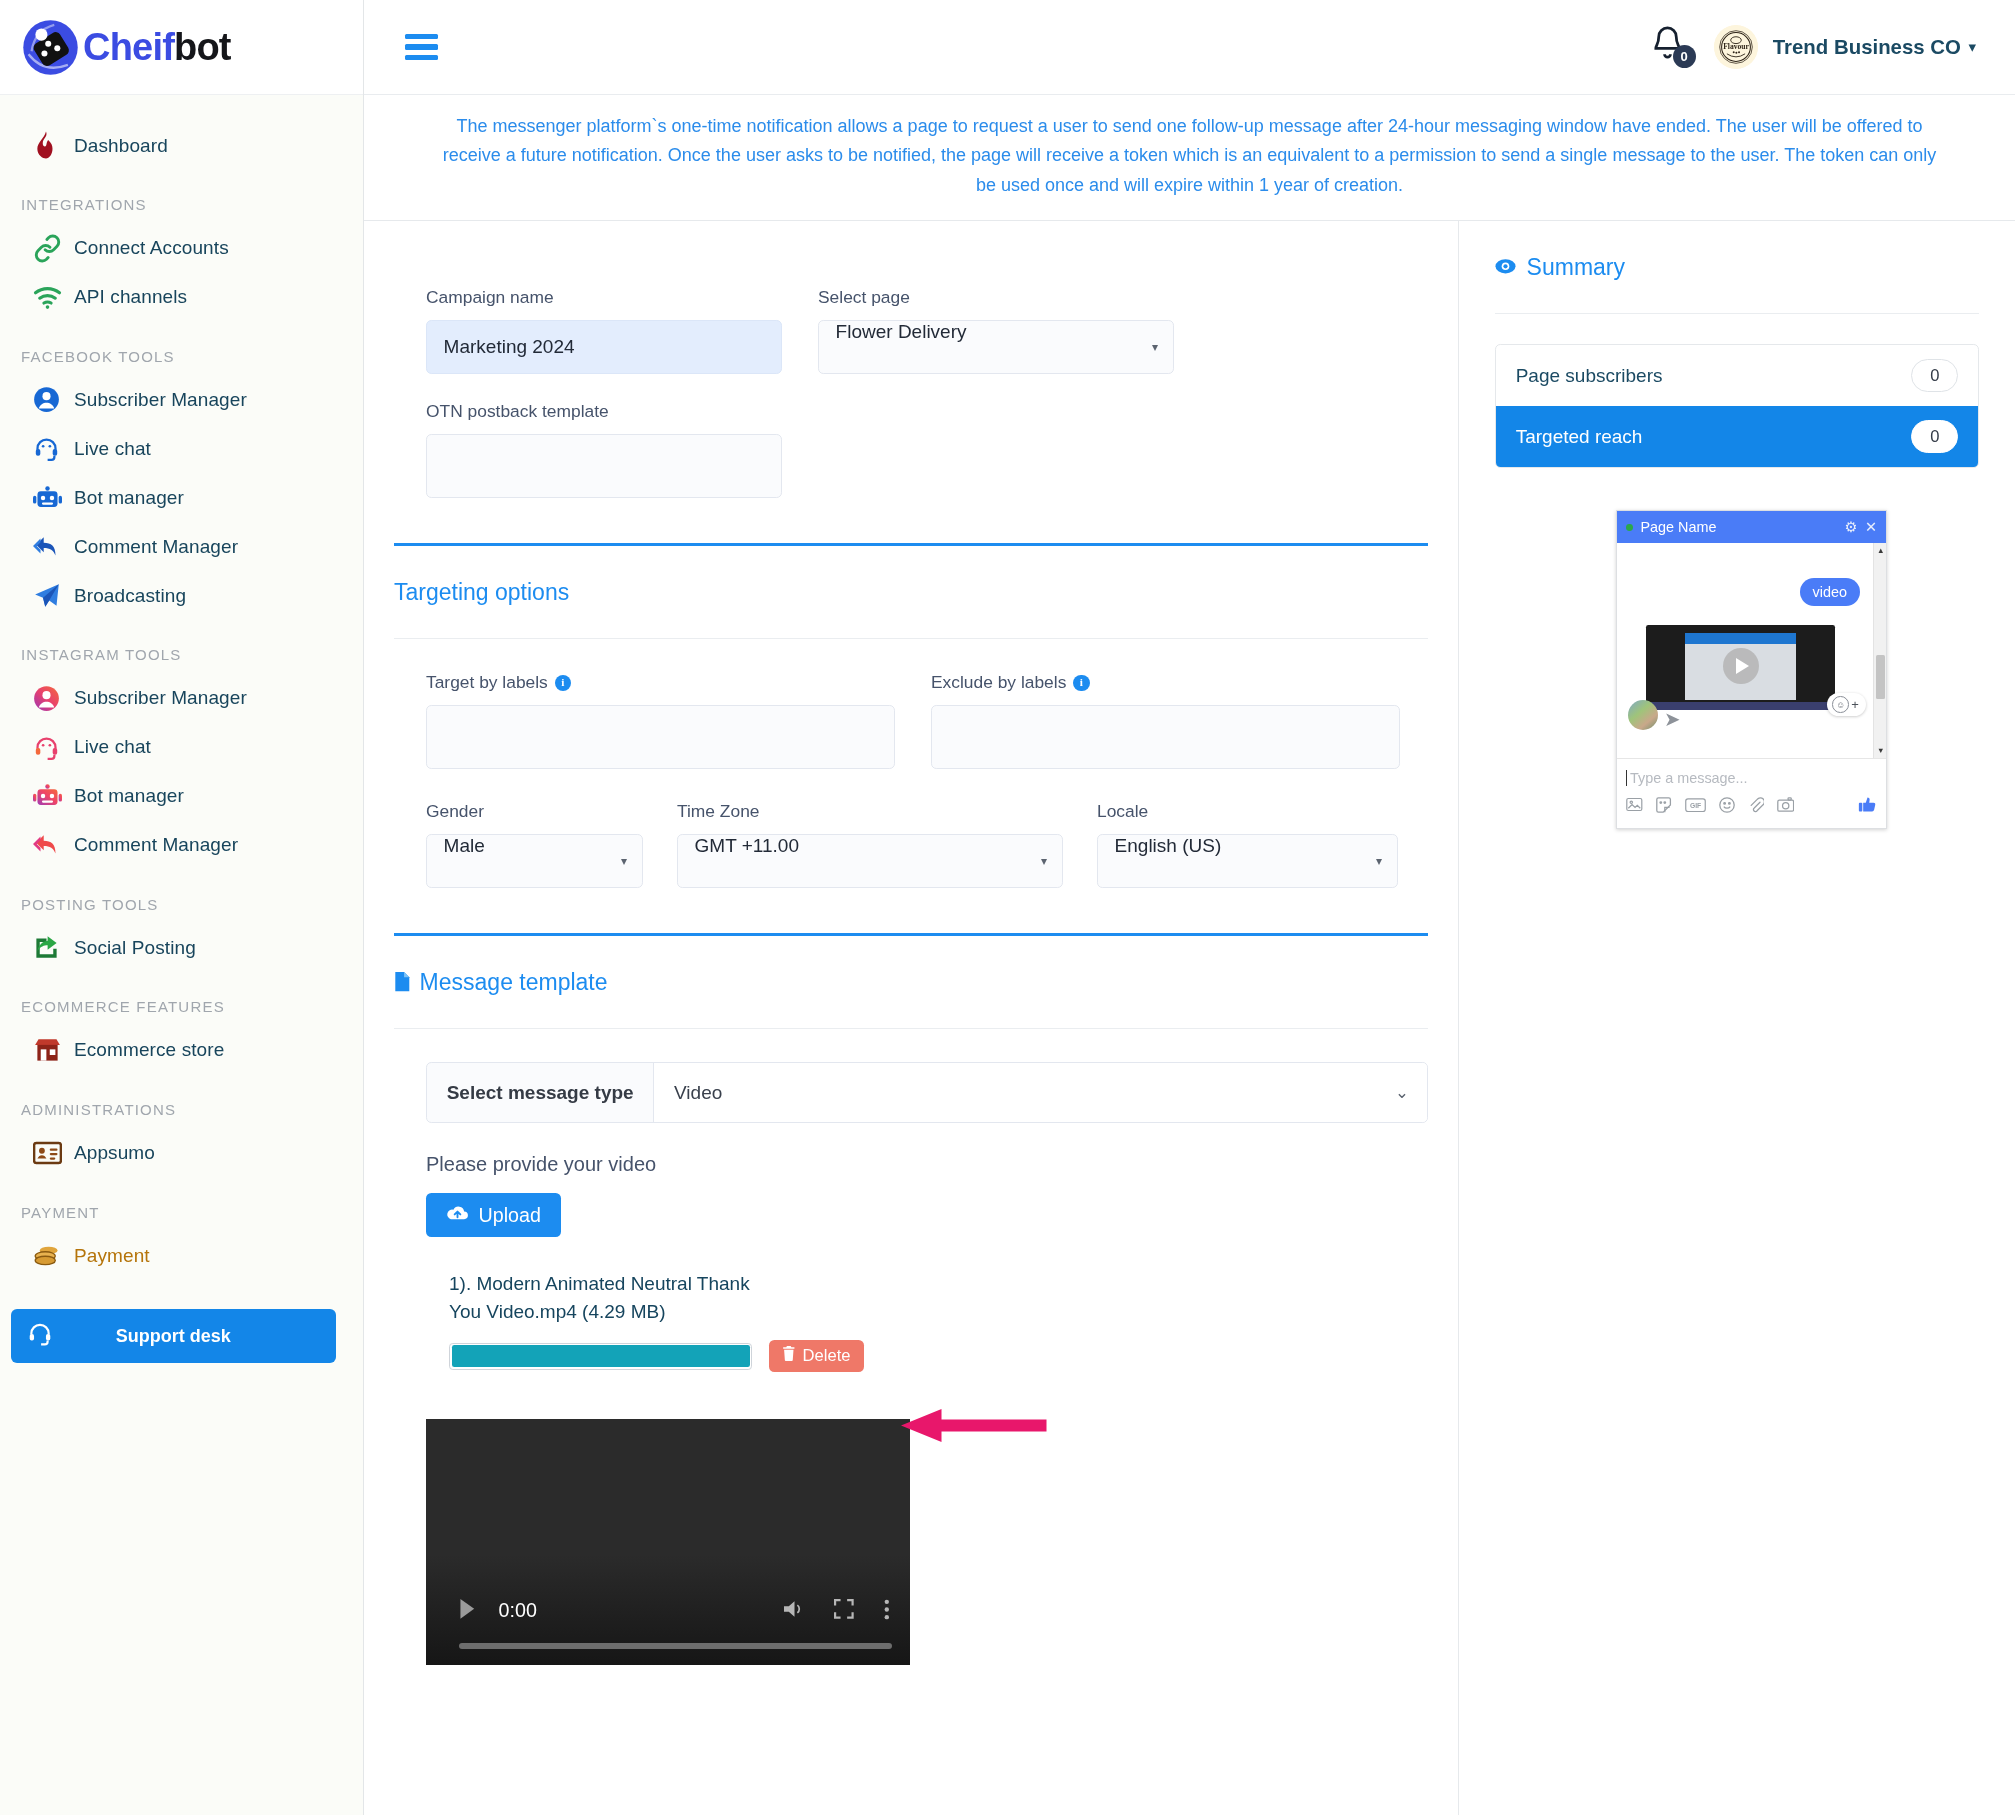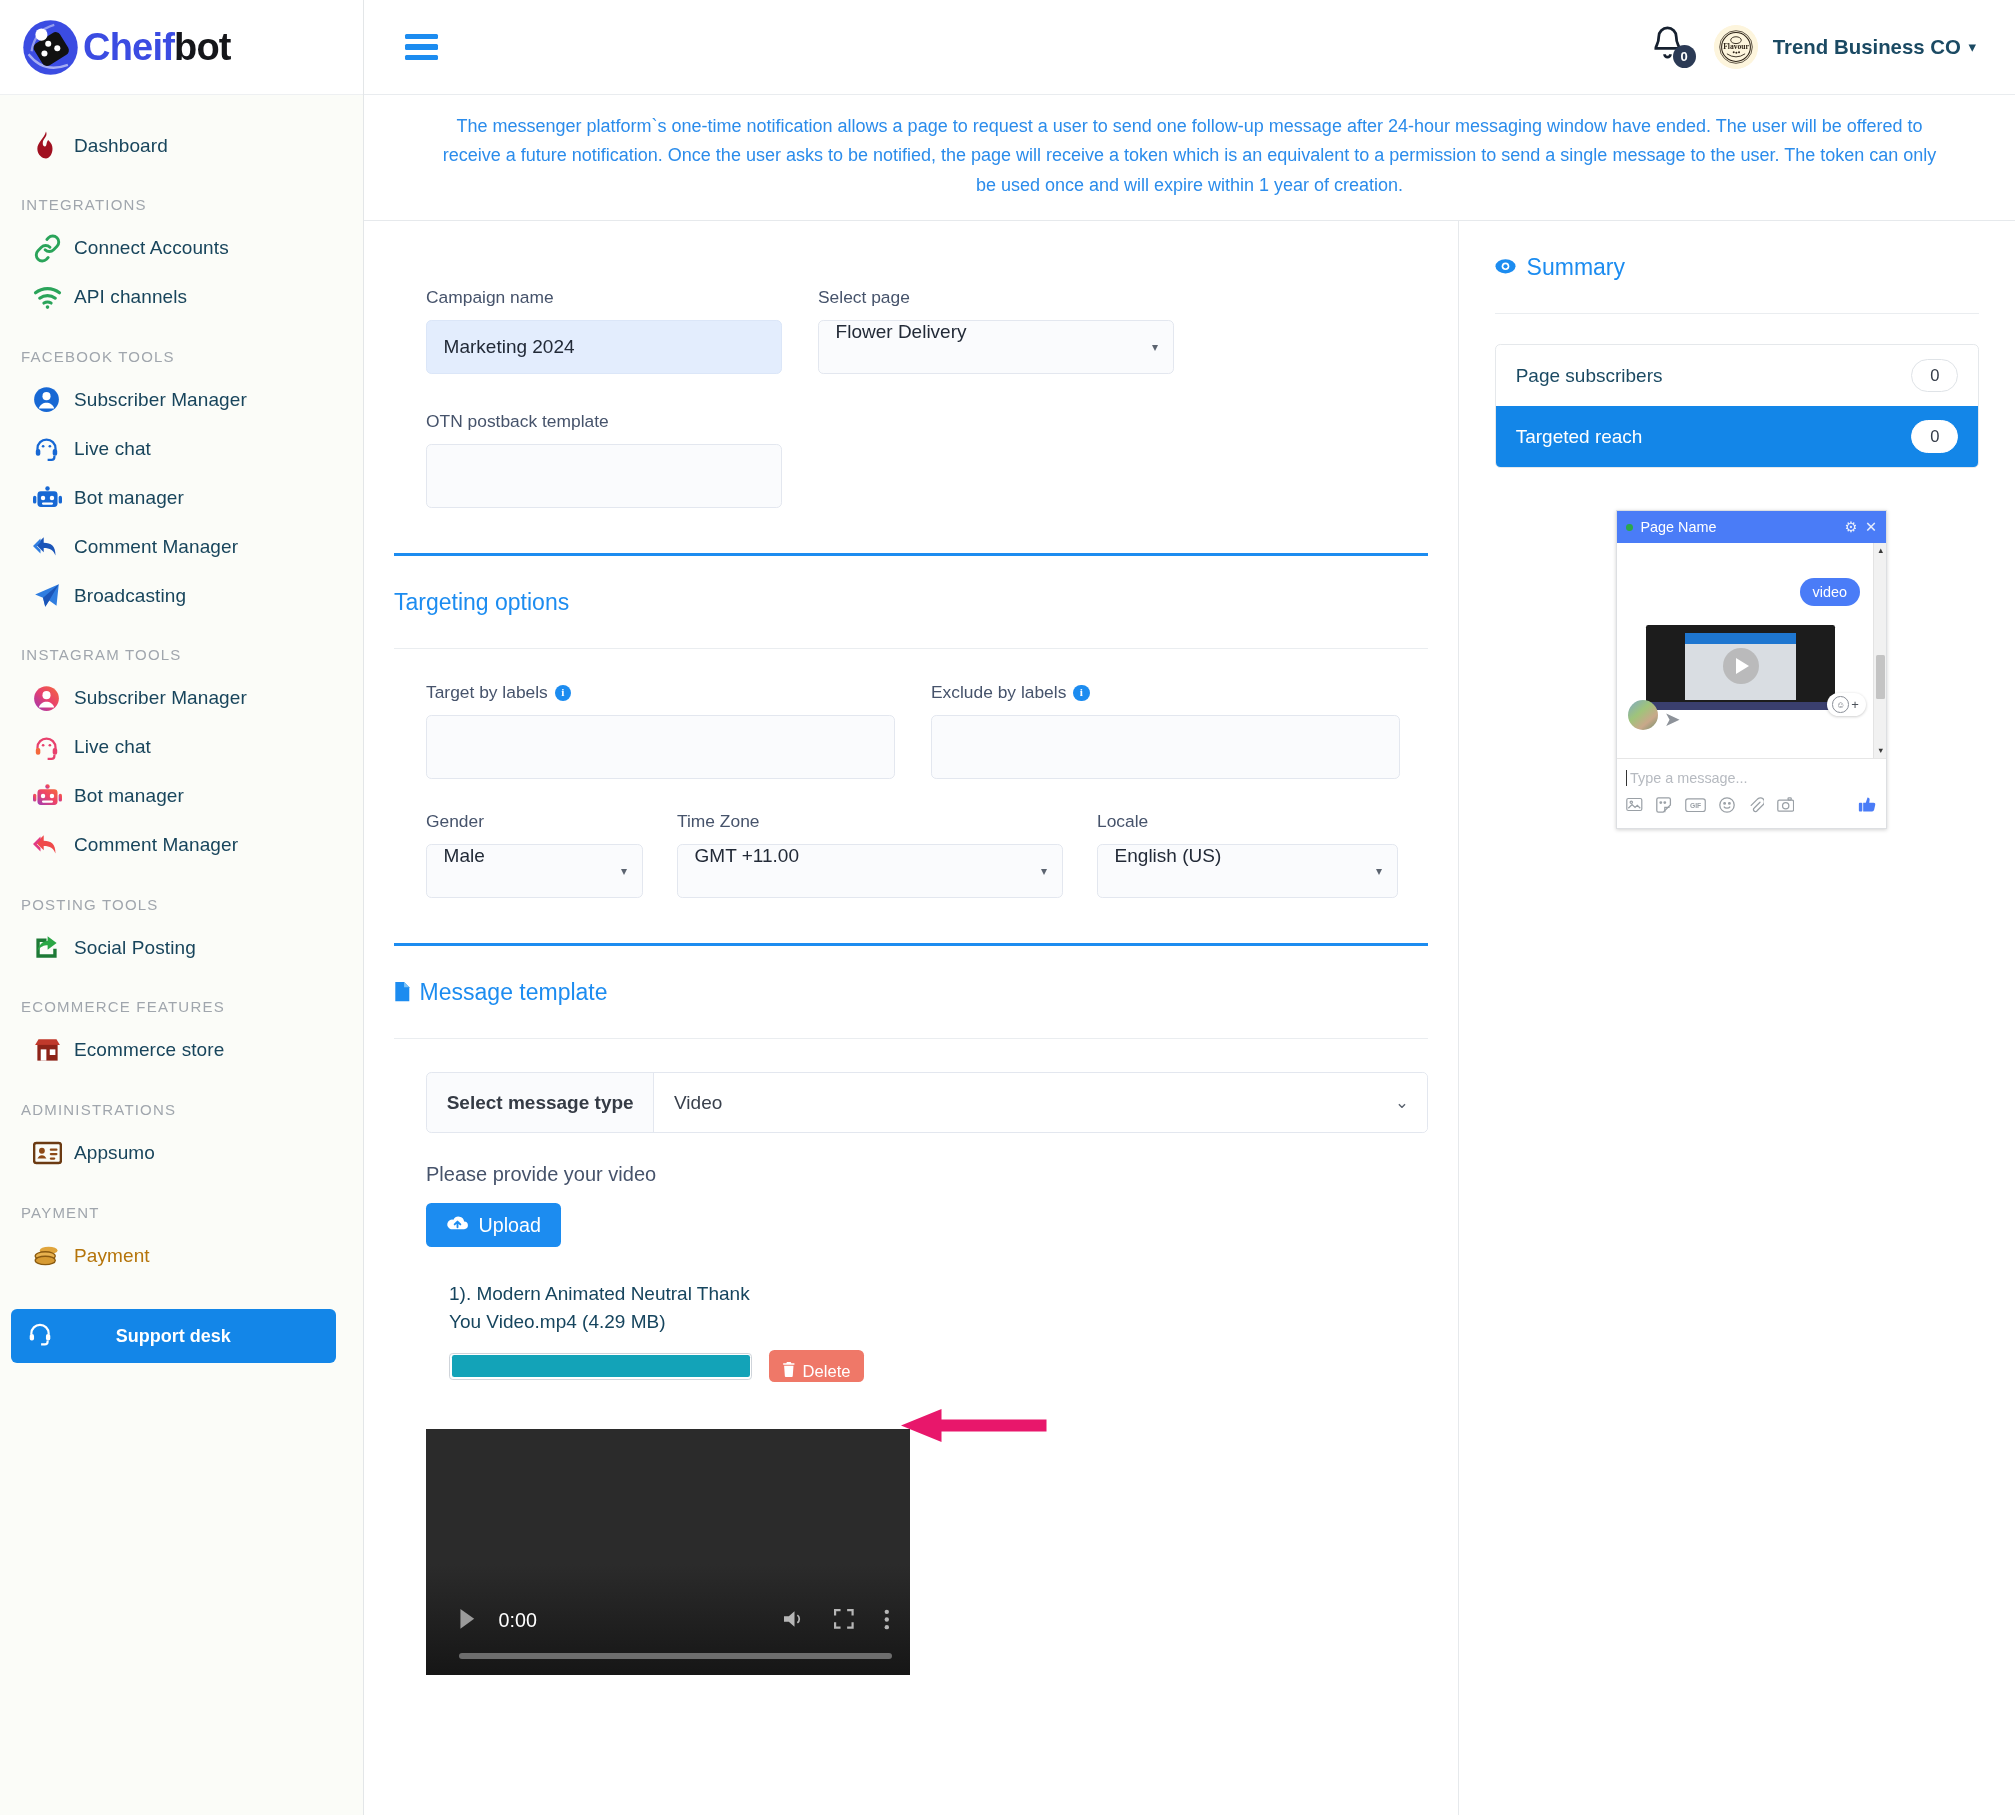--- a/index.html
+++ b/index.html
@@ -168,21 +168,21 @@
   .file-name { font-size: 19px; color: #16455e; line-height: 1.45; max-width: 325px; }
   .progress-row { display: flex; align-items: center; gap: 16.6px; margin-top: 15px; }
   .progress-outer {
     width: 303px; height: 27px; border: 0.8px solid #cfd4da;
     border-radius: 3.8px; background: #fff; padding: 1.5px;
   }
   .progress-inner { height: 100%; width: 100%; background: #13a3b8; border-radius: 2.3px; }
   .del-btn {
     background: #ef7868; color: #fff; border: none; border-radius: 5.3px;
     height: 32px; padding: 0 13.6px; font-size: 16.6px; cursor: pointer;
-    display: inline-flex; align-items: flex-end; gap: 6.8px;
+    display: inline-flex; align-items: center; gap: 6.8px;
     font-family: "Liberation Sans", sans-serif;
   }
   .pointer-arrow { position: absolute; left: 896px; top: 1403px; }
 
   .videobox {
     width: 484px; height: 246px; margin-top: 47px;
     background: linear-gradient(180deg,#2b2b2b 0%,#2b2b2b 55%,#161616 100%);
     position: relative;
   }
   .vb-controls { position: absolute; left: 12px; right: 0; bottom: 0; height: 83px; }
@@ -572,21 +572,21 @@
                 <div class="inp filled">Marketing 2024</div>
               </div>
               <div class="field" style="width:356px">
                 <span class="f-label">Select page</span>
                 <div class="sel">
                   <span>Flower Delivery</span>
                   <span class="arw">▾</span>
                 </div>
               </div>
             </div>
-            <div class="row" style="margin-top:37px">
+            <div class="row" style="margin-top:27px">
               <div class="field" style="width:356px">
                 <span class="f-label">OTN postback template</span>
                 <div class="inp tall"></div>
               </div>
             </div>
           </div>
         </section>
 
         <div class="sect-top-rule"></div>
 

